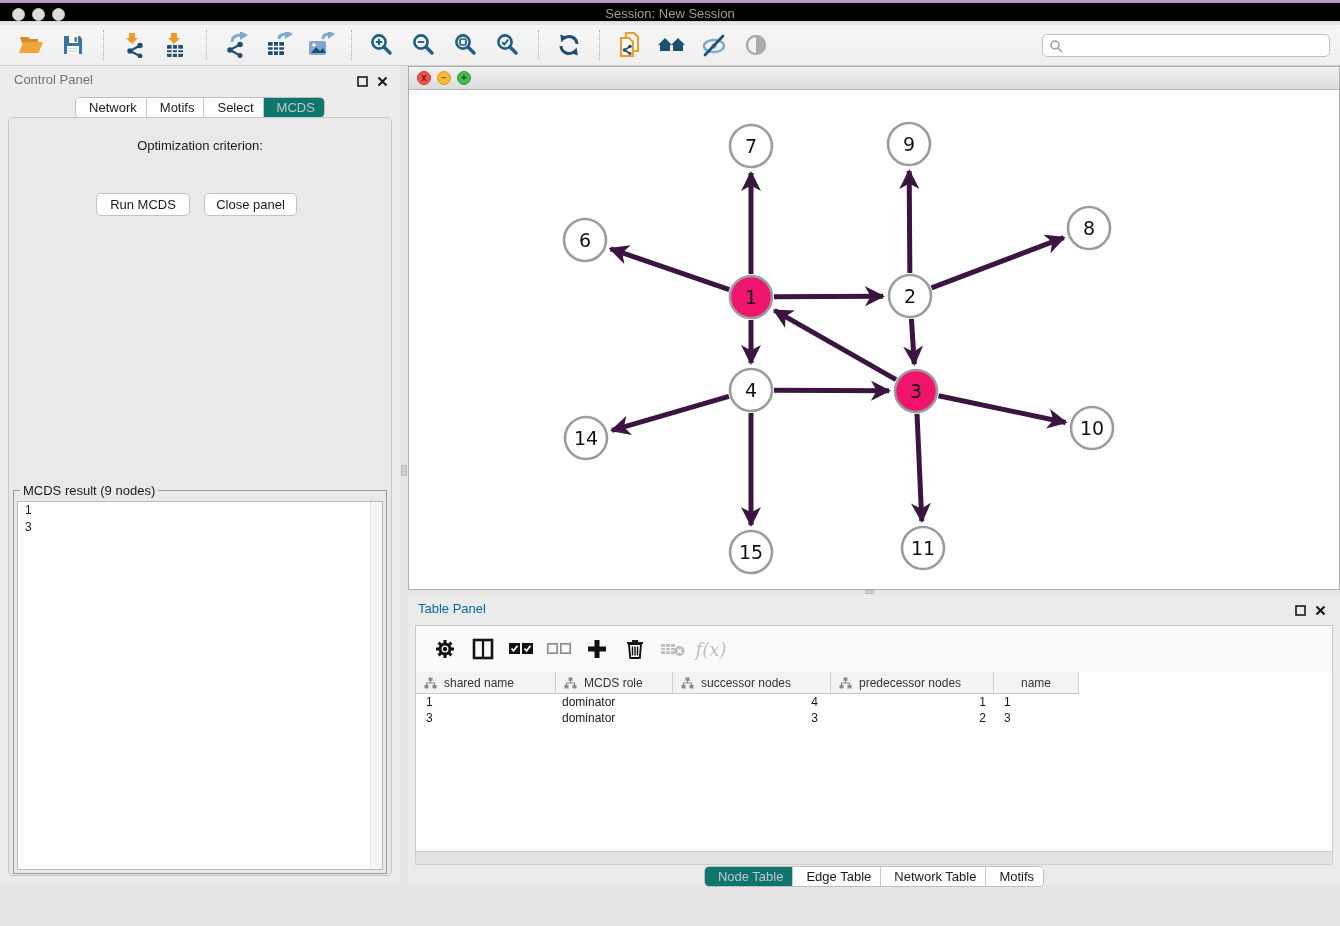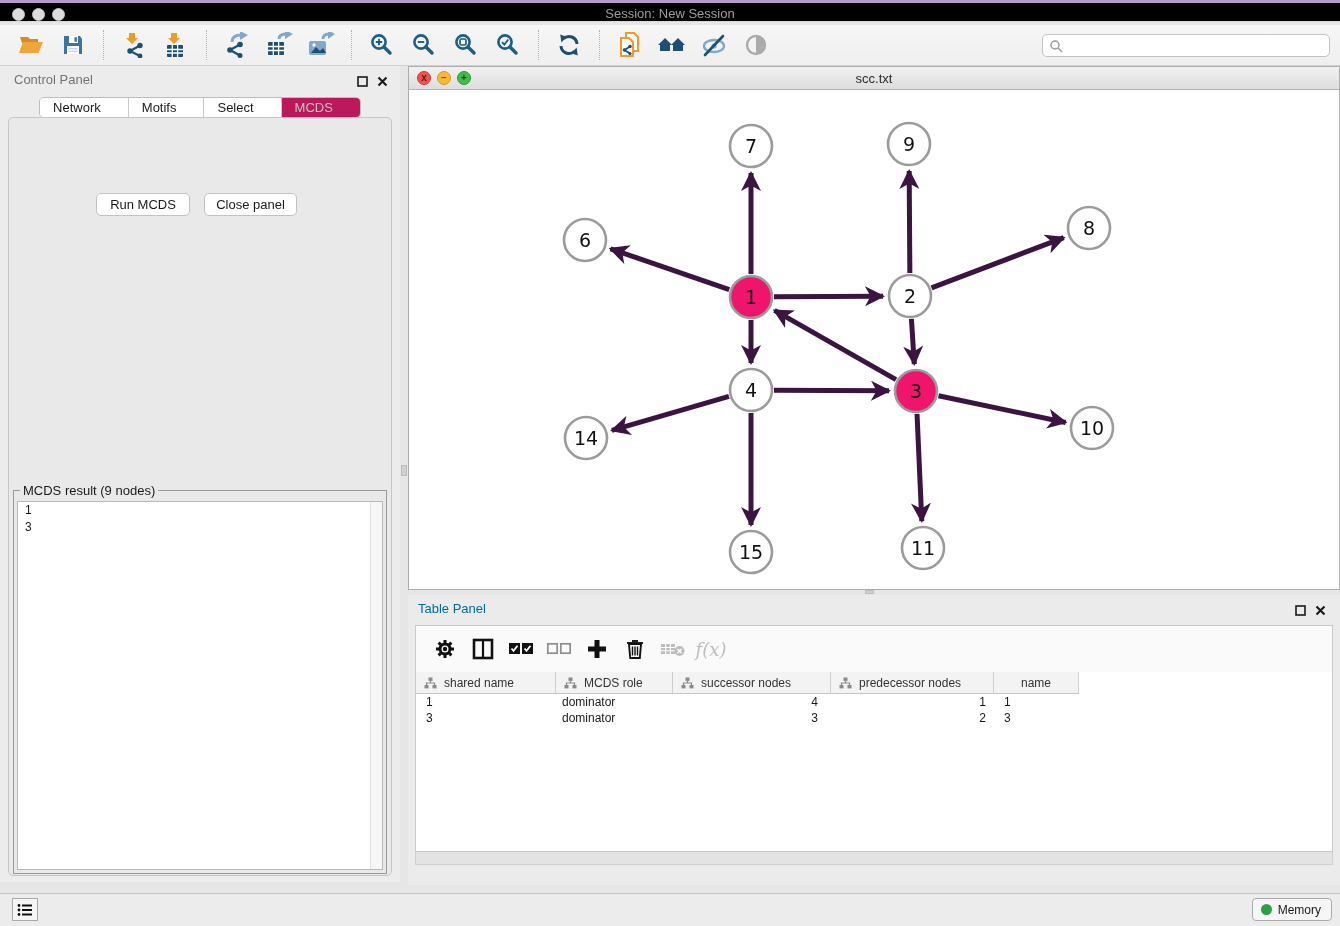--- a/index.html
+++ b/index.html
@@ -27,23 +27,23 @@
 
   
   .panel-head-ico { display:inline-flex; align-items:center; justify-content:center; width:16px; height:16px; }
 
   
   #control-panel { position:absolute; left:0; top:66px; width:400px; height:816px; background:#ECECEC; }
   #cp-title { position:absolute; left:14px; top:6px; font-size:13px; color:#737373; }
   #cp-float { position:absolute; right:30px; top:7px; }
   #cp-close { position:absolute; right:10px; top:7px; }
   .tabgroup { display:inline-flex; border:1px solid #BDBDBD; border-radius:5px; overflow:hidden; background:#fff; height:21px; }
-  .tabseg { padding:2px 27px 0 13px; font-size:13px; color:#1a1a1a; background:#fff; border-right:1px solid #C9C9C9; height:100%; }
+  .tabseg { padding:2px 9px 0 13px; font-size:13px; color:#1a1a1a; background:#fff; border-right:1px solid #C9C9C9; height:100%; }
   .tabseg:last-child { border-right:none; }
-  .tabseg.selected { background:#be185d; color:#C4C4C4; }
+  .tabseg.selected { background:#0f766e; color:#C4C4C4; }
   #cp-tabs { position:absolute; left:0; right:0; top:31px; text-align:center; }
   #cp-body { position:absolute; left:8px; top:51px; width:384px; height:759px;
     background:#E9E9E9; border:1px solid #C6C6C6; border-radius:5px; }
   #opt-label { position:absolute; left:0; right:0; top:20px; text-align:center; font-size:13px; color:#1a1a1a; }
   #opt-select { position:absolute; left:36px; top:42px; width:310px; height:24px; background:#fff;
     border:1px solid #BDBDBD; border-radius:5px; font-size:13px; color:#1a1a1a;
     display:flex; align-items:center; padding-left:10px; }
   #opt-chevrons { position:absolute; right:7px; top:4px; }
   .cp-btn { position:absolute; top:75px; height:23px; background:#fff; border:1px solid #C2C2C2;
     border-radius:5px; font-size:13px; color:#1a1a1a; display:flex; align-items:center; justify-content:center; }
@@ -266,20 +266,21 @@
     </span>
     <div id="cp-tabs">
       <span class="tabgroup">
         <span class="tabseg">Network</span>
         <span class="tabseg">Motifs</span>
         <span class="tabseg">Select</span>
         <span class="tabseg selected">MCDS</span>
       </span>
     </div>
     <div id="cp-body">
+      <div id="opt-label">Optimization criterion:</div>
       <button id="run-btn" class="cp-btn">Run MCDS</button>
       <button id="closepanel-btn" class="cp-btn">Close panel</button>
       <div id="result-box">
         <div id="result-legend">MCDS result (9 nodes)</div>
         <div id="result-area">
           <div class="result-line">1</div>
           <div class="result-line">3</div>
           <div id="result-scroll"></div>
         </div>
       </div>
@@ -287,21 +288,20 @@
   </div>
 
   <div class="grip" style="left:401px; top:465px; width:6px; height:11px;"></div>
   <div class="grip" style="left:865px; top:590px; width:9px; height:4px;"></div>
 
   <div id="net-window">
     <div id="net-titlebar">
       <span class="light" id="light-close">x</span>
       <span class="light" id="light-min">−</span>
       <span class="light" id="light-zoom">+</span>
-      <div id="net-title">scc.txt</div>
     </div>
     <svg id="graph-svg" width="930" height="499" viewBox="0 0 930 499">
       <defs>
         <marker id="arrow" viewBox="0 0 10 10" refX="9" refY="5" markerWidth="4" markerHeight="4" orient="auto">
           <path id="arrow-path" d="M0,0 L10,5 L0,10 L2.8,5 Z" fill="#3A1540"></path>
         </marker>
       </defs>
     <line x1="342" y1="184" x2="342" y2="83" stroke="#3A1540" stroke-width="5" marker-end="url(#arrow)"></line>
         <line x1="320.2466915728205" y1="199.5304904798239" x2="201.5364925014716" y2="158.76855465411975" stroke="#3A1540" stroke-width="5" marker-end="url(#arrow)"></line>
         <line x1="364.9995451264251" y1="206.85534877278977" x2="474.00053398202266" y2="206.1698079623772" stroke="#3A1540" stroke-width="5" marker-end="url(#arrow)"></line>
@@ -465,30 +465,24 @@
           <div class="t-cell" style="width:117px; padding-left:6px;">dominator</div>
           <div class="t-cell" style="width:158px; text-align:right; padding-right:13px;">3</div>
           <div class="t-cell" style="width:163px; text-align:right; padding-right:8px;">2</div>
           <div class="t-cell" style="width:85px; padding-left:10px;">3</div>
         </div>
       </div>
     </div>
 
     <div id="tp-footer"></div>
 
+    <div id="tp-tabs">
+      <span class="tabgroup">
+        <span class="tabseg selected">Node Table</span>
+        <span class="tabseg">Edge Table</span>
+        <span class="tabseg">Network Table</span>
+        <span class="tabseg">Motifs</span>
+      </span>
+    </div>
   </div>
 
-  <div id="statusbar">
-    <span id="list-btn">
-      <svg width="16" height="14" viewBox="0 0 16 14">
-          <circle cx="2" cy="2.5" r="1.4" fill="#111"></circle>
-          <circle cx="2" cy="7" r="1.4" fill="#111"></circle>
-          <circle cx="2" cy="11.5" r="1.4" fill="#111"></circle>
-          <path d="M5 2.5h10M5 7h10M5 11.5h10" stroke="#111" stroke-width="2.2"></path>
-        </svg>
-    </span>
-    <span id="memory-btn">
-      <span id="memory-dot"></span>
-      <span>Memory</span>
-    </span>
-  </div>
 
 </div>
 
 </body></html>

